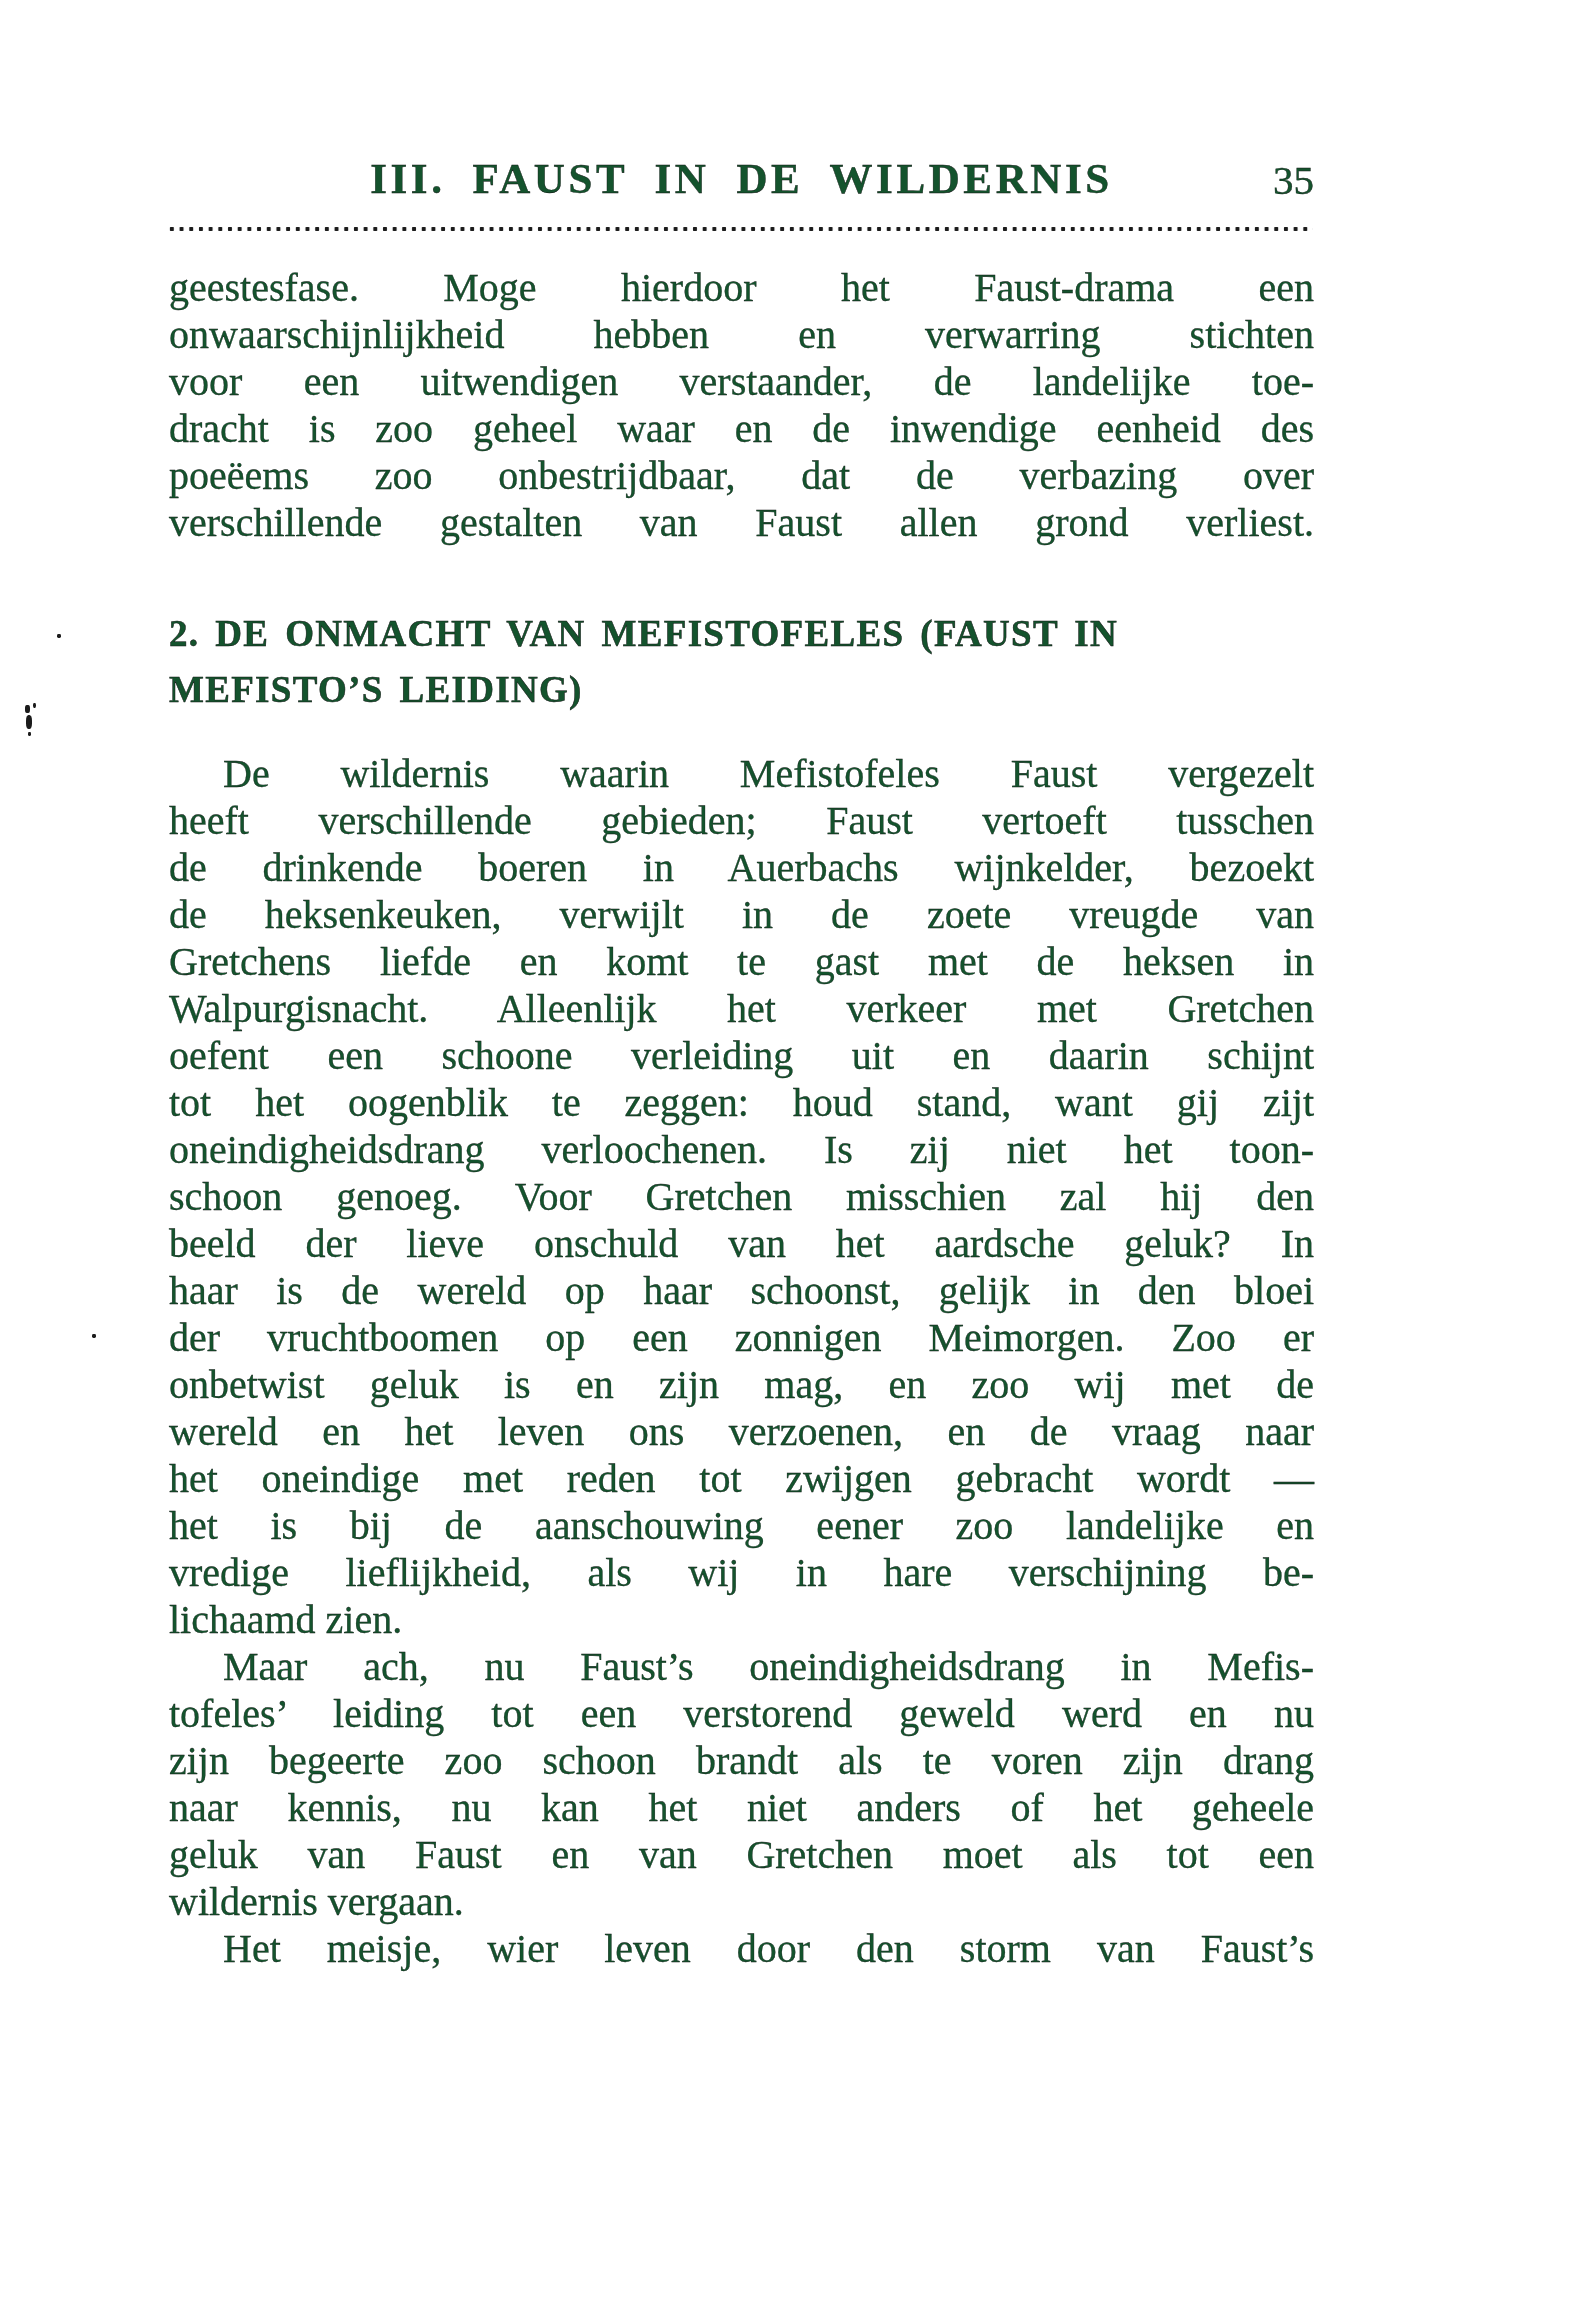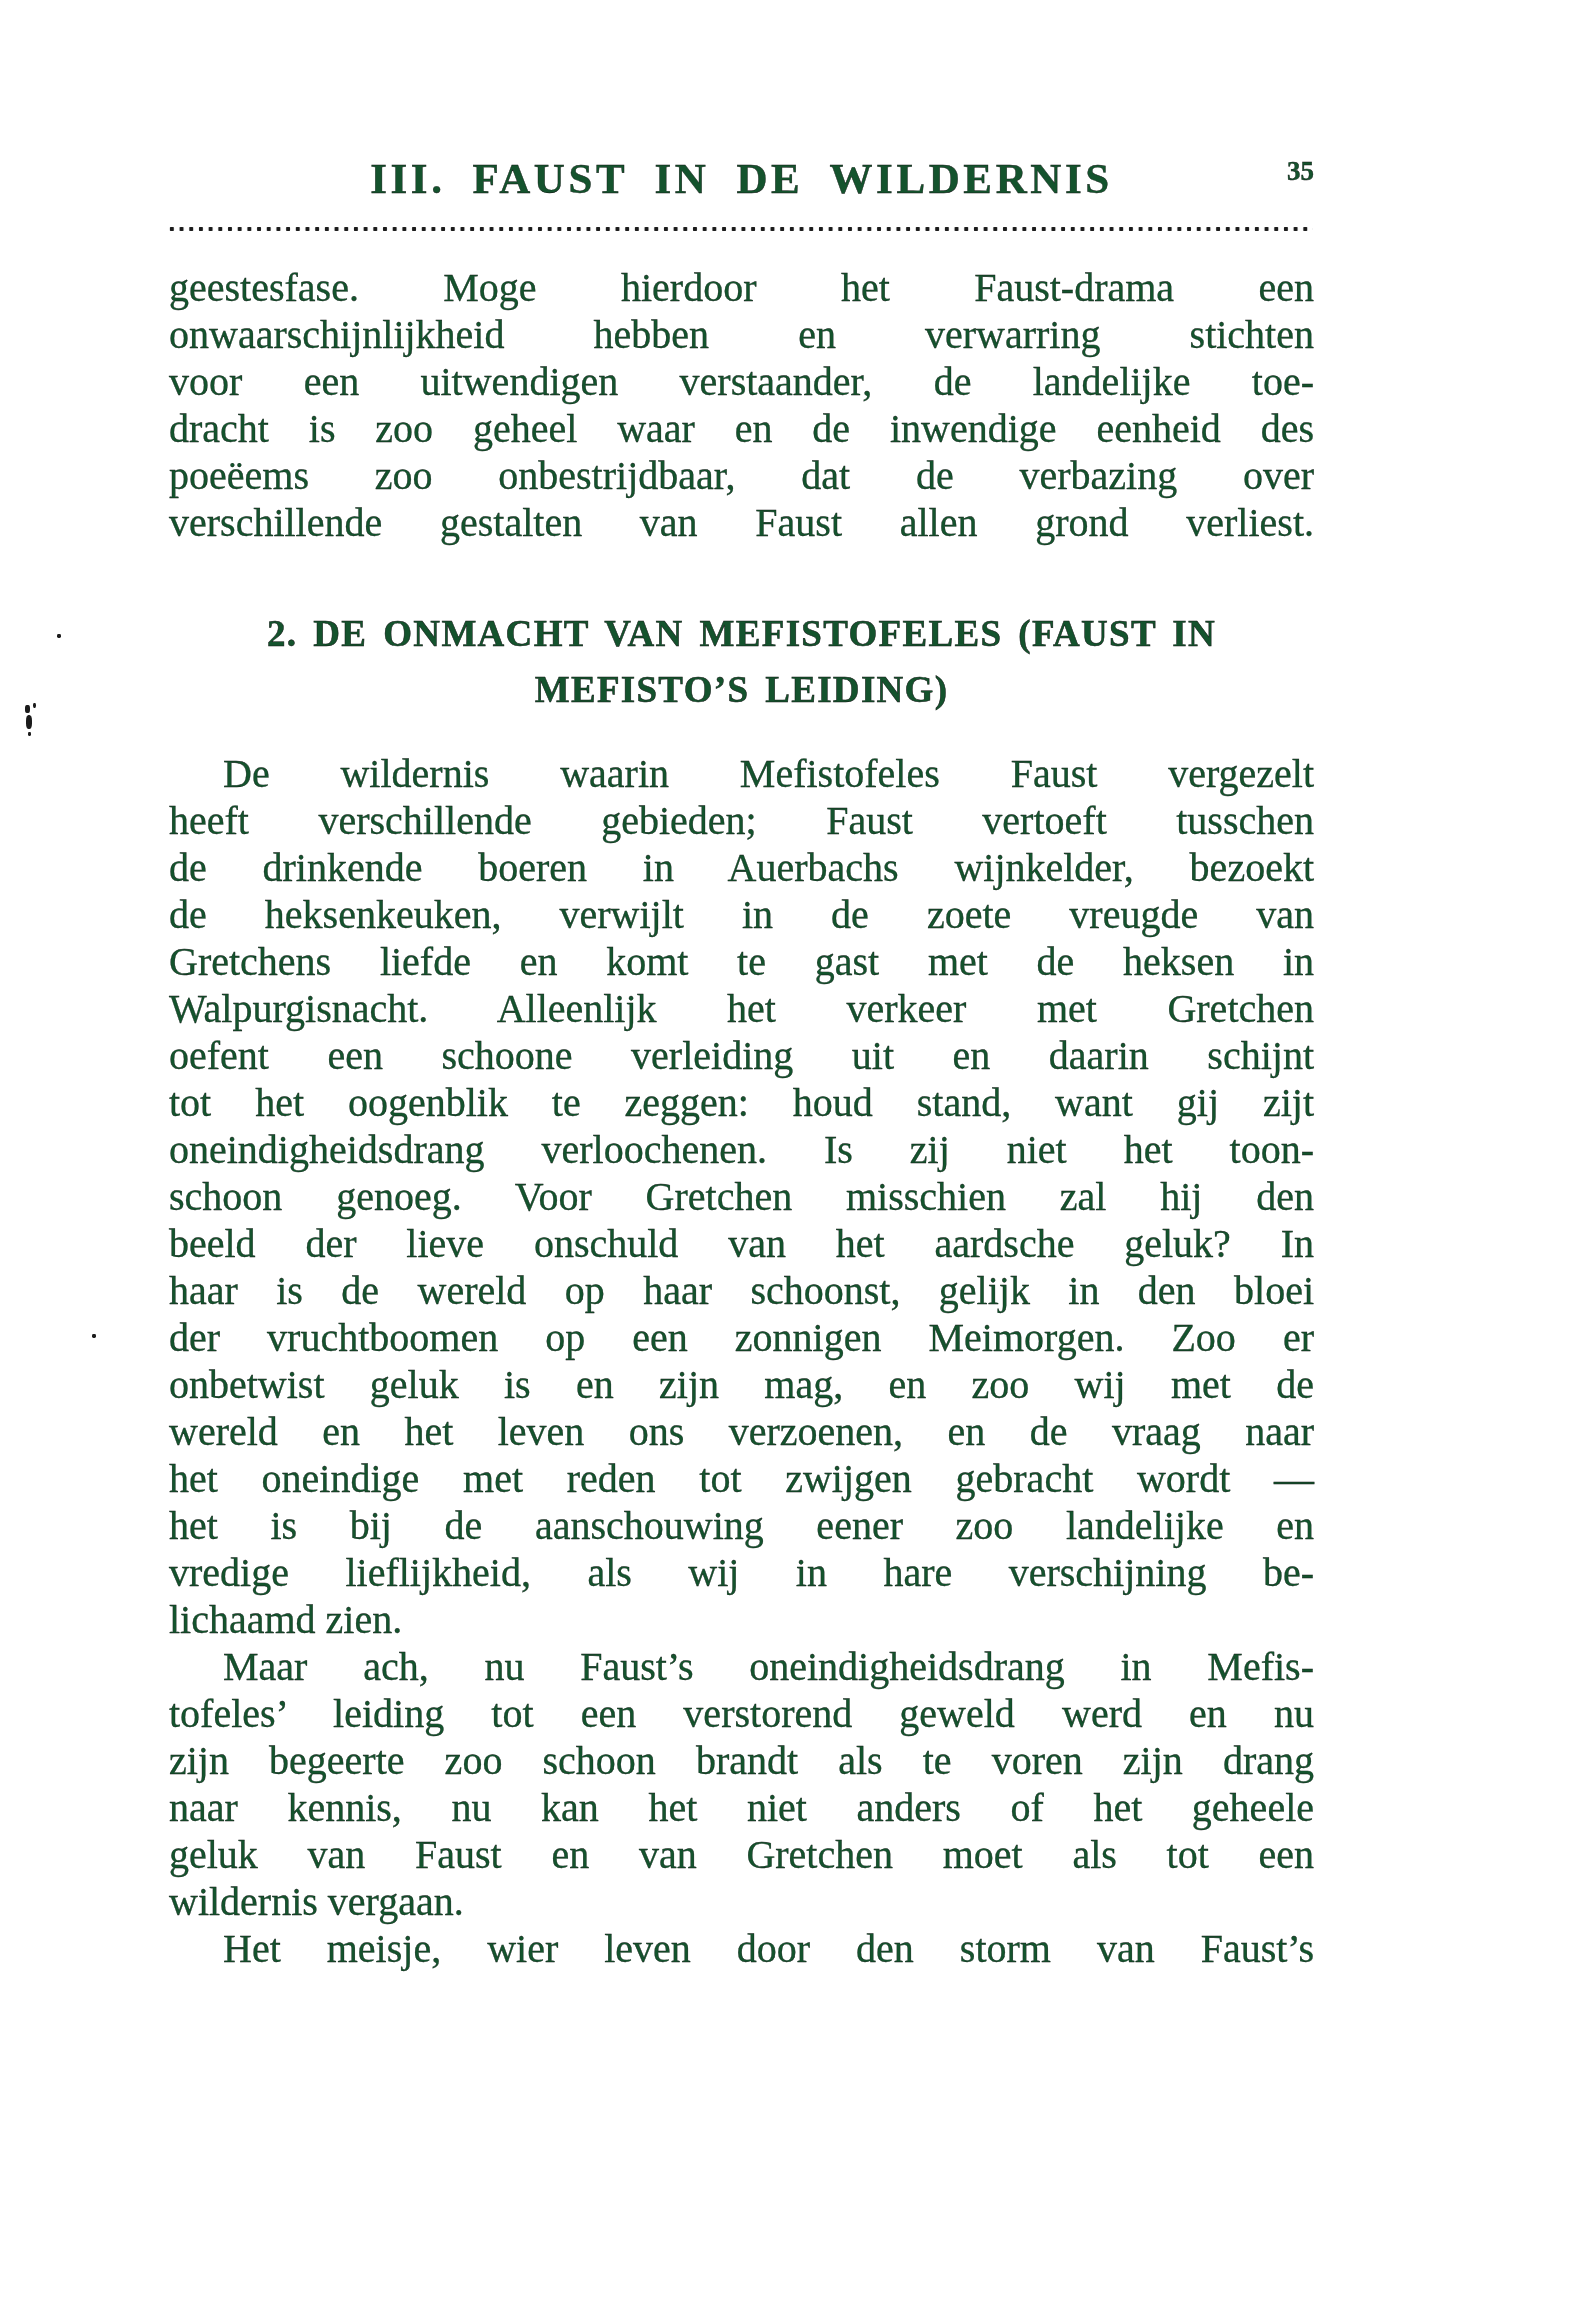--- a/index.html
+++ b/index.html
@@ -25,22 +25,22 @@
     font-weight: bold;
     letter-spacing: 3.6px;
     word-spacing: 12.6px;
     white-space: nowrap;
     -webkit-text-stroke: 0.4px #141414;
   }
   .page-number {
     position: absolute;
     right: 0;
     top: 1.8px;
-    font-size: 27px;
-    font-weight: bold;
+    font-size: 41px;
+    font-weight: normal;
     -webkit-text-stroke: 0.4px #141414;
   }
   .dotted-rule {
     position: absolute;
     top: 226px;
     left: 167px;
     width: 1146px;
     height: 6.3px;
     background-image: radial-gradient(circle, #1b1b1b 2.1px, rgba(0,0,0,0) 2.5px);
     background-size: 9.7px 6.3px;
@@ -61,21 +61,20 @@
     text-align-last: justify;
     white-space: normal;
   }
   .line.indent { text-indent: 54px; }
   .line.no-justify { text-align: left; text-align-last: left; }
   .section-heading {
     position: absolute;
     top: 606px;
     left: 169px;
     width: 1145px;
-    text-align: center;
     font-size: 37px;
     font-weight: bold;
     line-height: 56px;
     letter-spacing: 1.3px;
     word-spacing: 5.4px;
     font-family: Liberation Serif, serif;
     -webkit-text-stroke: 0.5px #141414;
   }
   .artifact {
     position: absolute;

